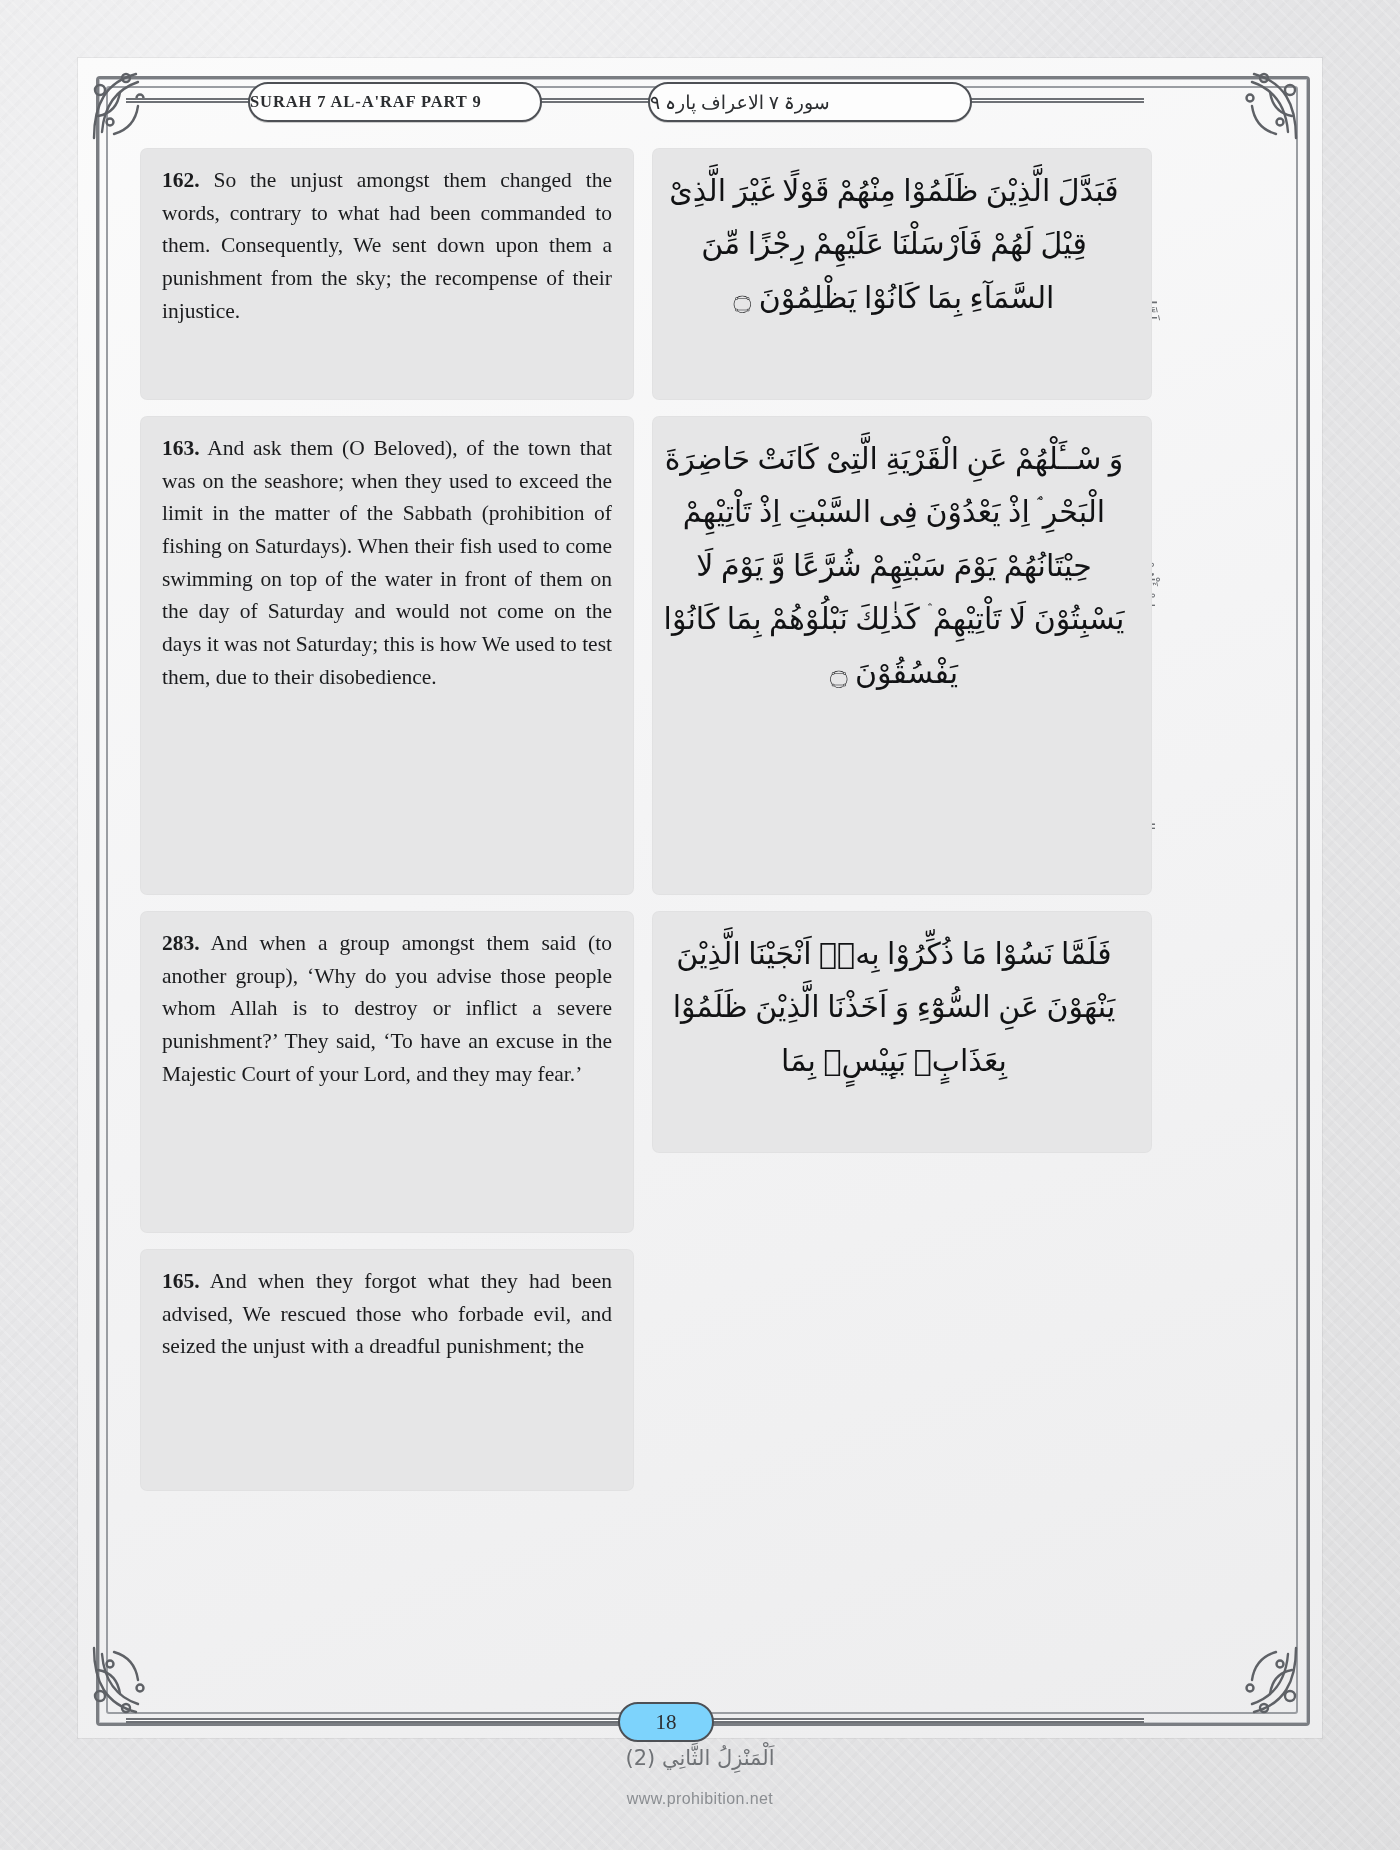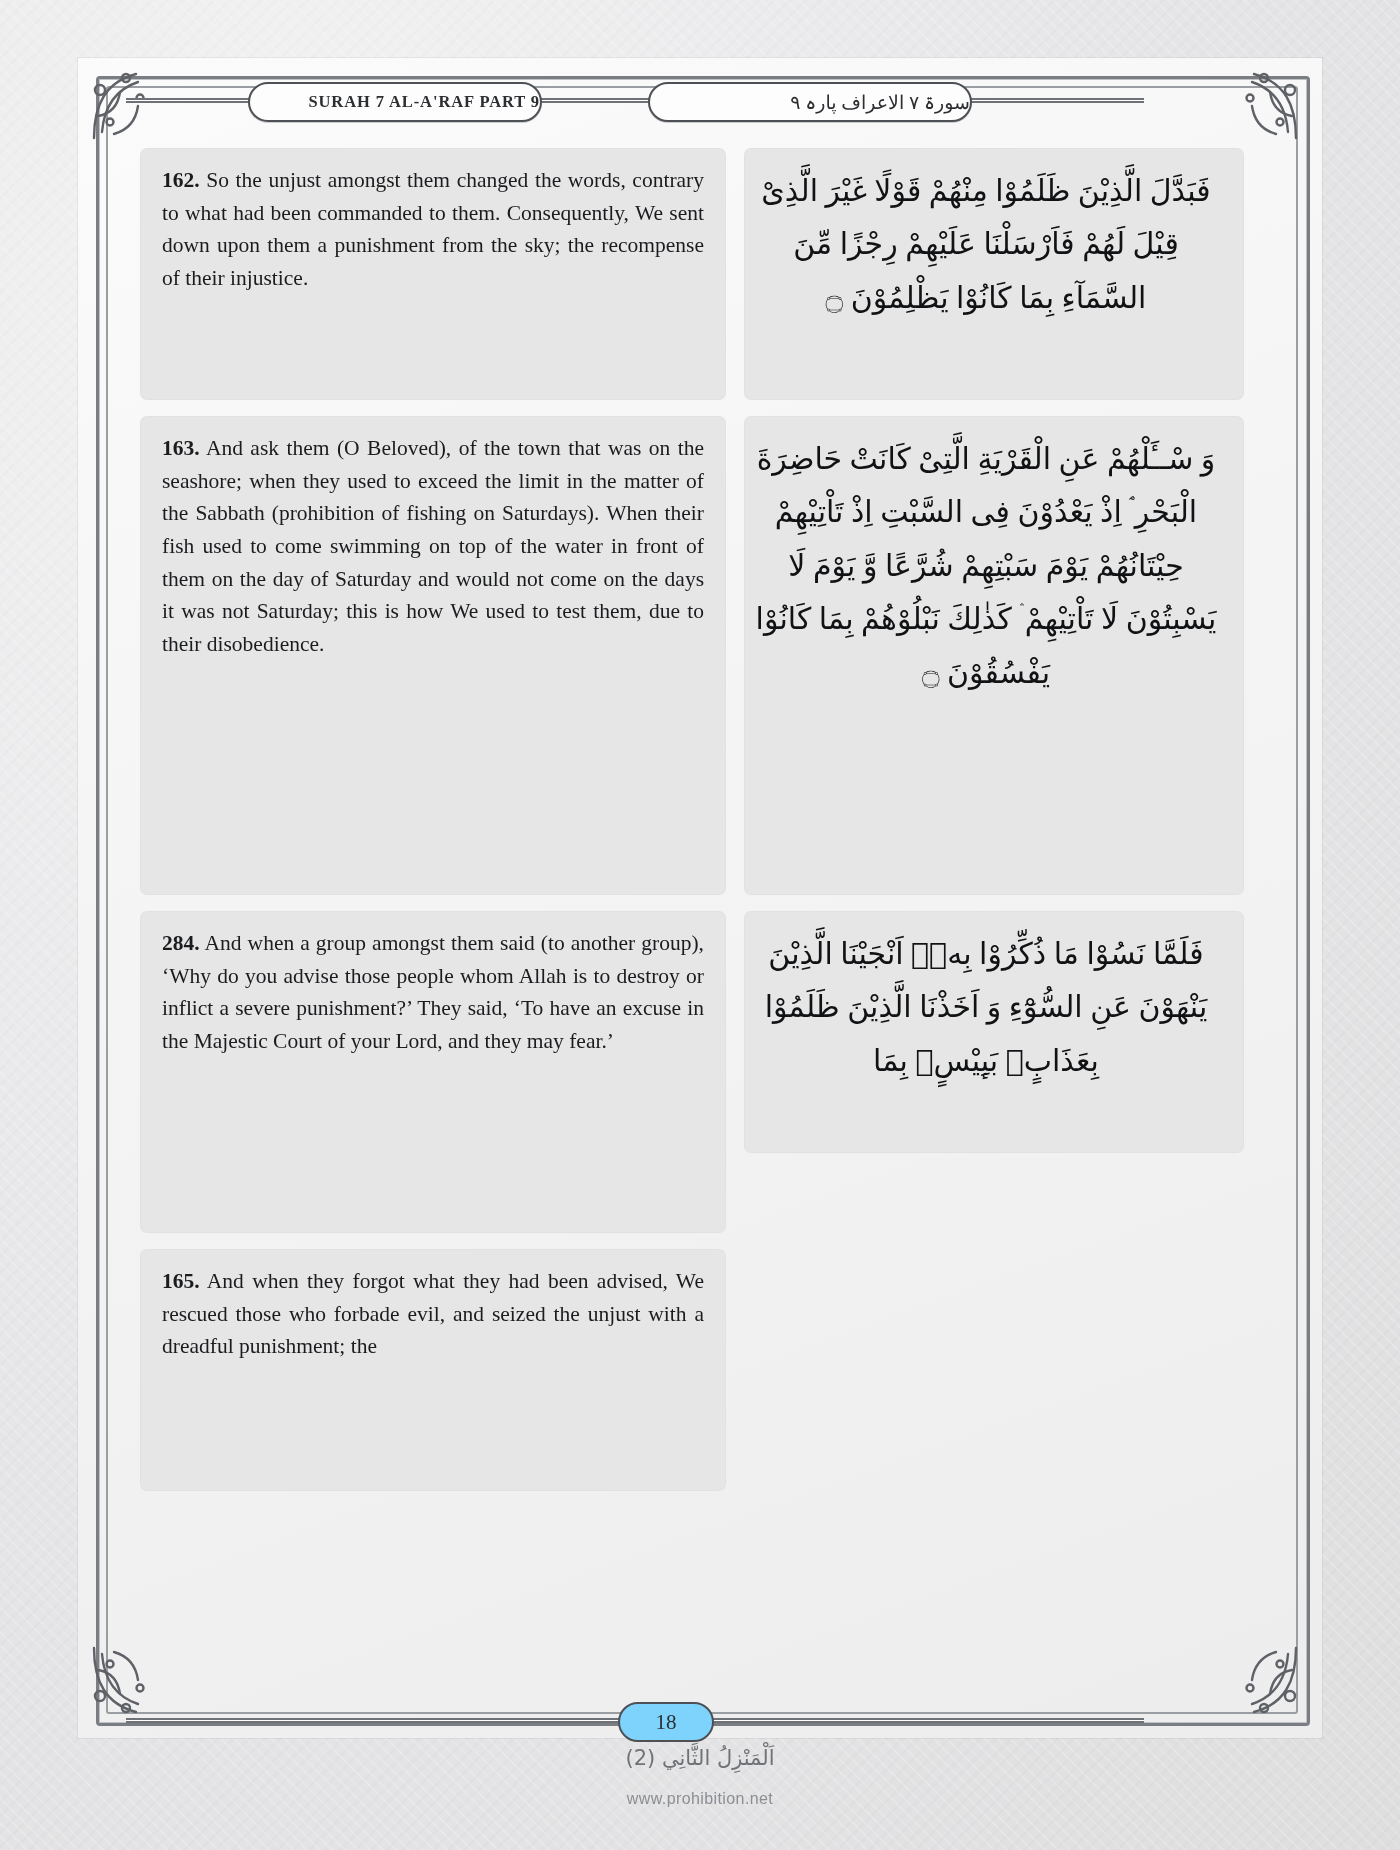--- a/index.html
+++ b/index.html
@@ -46,21 +46,21 @@
   .corner{position:absolute;width:84px;height:84px;color:#5e6166;}
   .corner svg{width:100%;height:100%;display:block;}
   .c-tl{left:84px;top:64px;}
   .c-tr{left:1222px;top:64px;transform:scaleX(-1);}
   .c-bl{left:84px;top:1638px;transform:scaleY(-1);}
   .c-br{left:1222px;top:1638px;transform:scale(-1,-1);}
 
   
   .hdr{
     position:absolute;top:82px;height:36px;
-    display:flex;align-items:center;justify-content:flex-end;
+    display:flex;align-items:center;justify-content:flex-start;
     background:#fdfdfd;
     border:2.5px solid #4d5055;border-radius:20px;
     box-shadow:0 1px 0 rgba(0,0,0,.18);
     z-index:6;
   }
   .hdr-en{left:248px;width:290px;}
   .hdr-ar{left:648px;width:320px;}
   .hdr-en span{
     font-family:"Liberation Serif", serif;
     font-size:16.5px;font-weight:700;letter-spacing:.9px;
@@ -113,21 +113,21 @@
   .sn2{top:560px;font-size:15px;}
   .sn3{top:780px;font-size:15px;}
 
   
   .content{
     position:absolute;left:140px;top:148px;
     width:1120px;height:1250px;
     display:flex;gap:18px;
   }
   .col{display:flex;flex-direction:column;gap:16px;}
-  .col-en{width:586px;}
+  .col-en{width:494px;}
   .col-ar{width:500px;}
 
   .verse-en{
     background:#e6e6e7;
     border-radius:7px;
     padding:16px 22px 18px 22px;
     color:#1b1c1e;
     font-size:21.5px;
     line-height:1.52;
     text-align:justify;
@@ -242,21 +242,21 @@
   <div class="col col-en">
     <div class="verse-en v162">
       <span class="vnum">162.</span>
       <span>So the unjust amongst them changed the words, contrary to what had been commanded to them. Consequently, We sent down upon them a punishment from the sky; the recompense of their injustice.</span>
     </div>
     <div class="verse-en v163">
       <span class="vnum">163.</span>
       <span>And ask them (O Beloved), of the town that was on the seashore; when they used to exceed the limit in the matter of the Sabbath (prohibition of fishing on Saturdays). When their fish used to come swimming on top of the water in front of them on the day of Saturday and would not come on the days it was not Saturday; this is how We used to test them, due to their disobedience.</span>
     </div>
     <div class="verse-en v164">
-      <span class="vnum">284.</span>
+      <span class="vnum">283.</span>
       <span>And when a group amongst them said (to another group), ‘Why do you advise those people whom Allah is to destroy or inflict a severe punishment?’ They said, ‘To have an excuse in the Majestic Court of your Lord, and they may fear.’</span>
     </div>
     <div class="verse-en v165">
       <span class="vnum">165.</span>
       <span>And when they forgot what they had been advised, We rescued those who forbade evil, and seized the unjust with a dreadful punishment; the</span>
     </div>
   </div>
 
   <div class="col col-ar">
     <div class="verse-ar v162">فَبَدَّلَ الَّذِیْنَ ظَلَمُوْا مِنْهُمْ قَوْلًا غَیْرَ الَّذِیْ قِیْلَ لَهُمْ فَاَرْسَلْنَا عَلَیْهِمْ رِجْزًا مِّنَ السَّمَآءِ بِمَا كَانُوْا یَظْلِمُوْنَ ۝</div>

